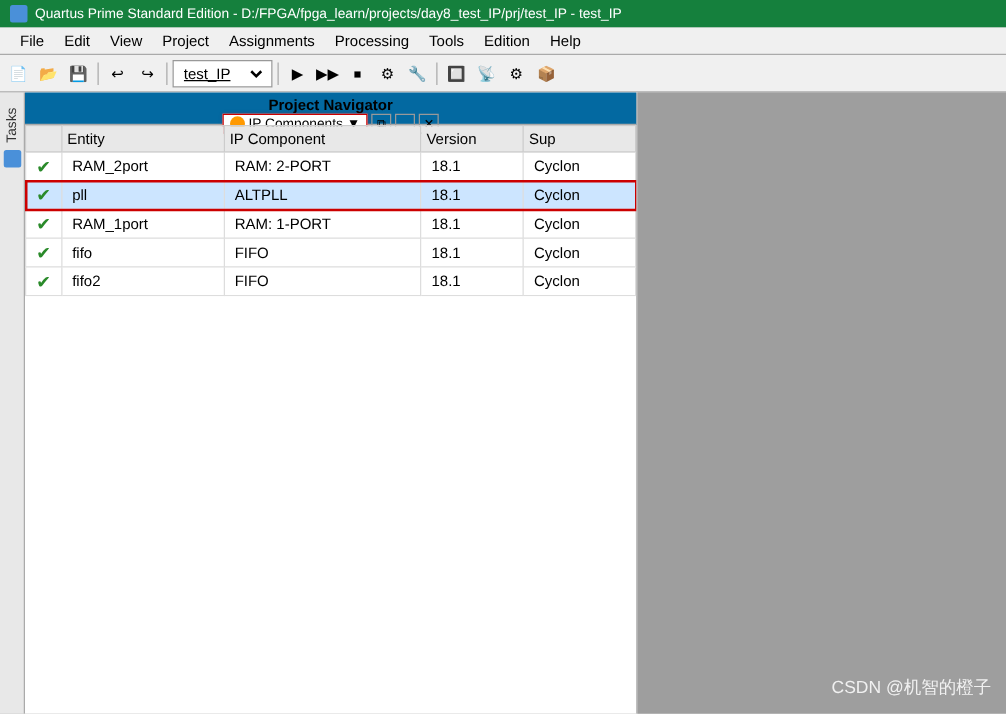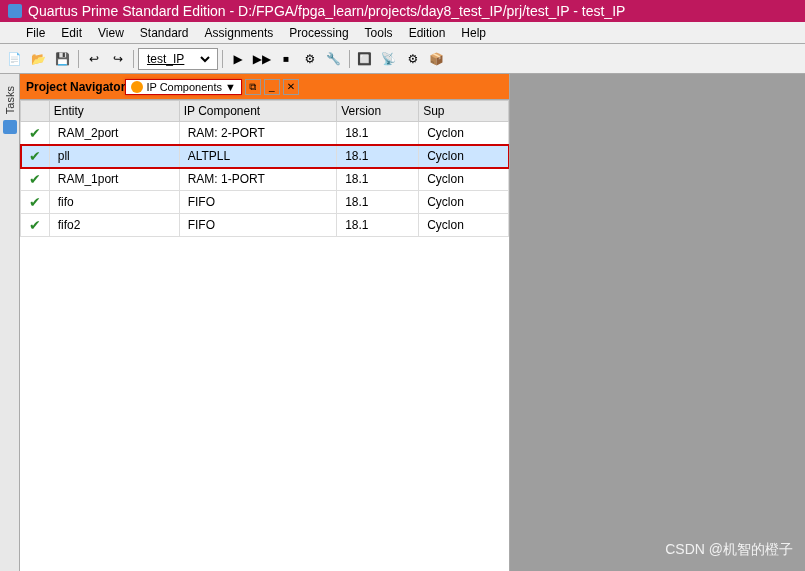--- a/index.html
+++ b/index.html
@@ -7,43 +7,43 @@
       font-family: 'Segoe UI', Arial, sans-serif;
       font-size: 12px;
       background: #c0c0c0;
       width: 805px;
       height: 571px;
       overflow: hidden;
     }
 
     
     #title-bar {
-      background: #be185d;
+      background: #15803d;
       color: white;
       padding: 4px 8px;
-      font-size: 14px;
+      font-size: 11px;
       display: flex;
       align-items: center;
       gap: 6px;
       height: 22px;
     }
     #title-bar .app-icon {
       width: 14px;
       height: 14px;
       background: #4a90d9;
       border-radius: 2px;
       display: inline-block;
       flex-shrink: 0;
     }
 
     
     #menu-bar {
       background: #f0f0f0;
       border-bottom: 1px solid #aaa;
-      padding: 2px 18px;
+      padding: 2px 8px;
       display: flex;
       align-items: center;
       height: 22px;
     }
     .menu-item {
       padding: 2px 8px;
       cursor: pointer;
       font-size: 12px;
       color: #000;
     }
@@ -133,24 +133,26 @@
       background: white;
       border-right: 1px solid #aaa;
       display: flex;
       flex-direction: column;
     }
 
     
     #panel-header {
       display: flex;
       align-items: center;
+      justify-content: space-between;
       padding: 3px 6px;
-      background: #f97316;
+      background: #0369a1;
       border-bottom: 1px solid #aaa;
       height: 26px;
+      flex-direction: column;
     }
     #panel-header-left {
       font-size: 12px;
       font-weight: bold;
       color: #000;
     }
     #panel-header-right {
       display: flex;
       align-items: center;
       gap: 3px;
@@ -236,21 +238,21 @@
 
 <div id="title-bar">
   <span class="app-icon"></span>
   <span>Quartus Prime Standard Edition - D:/FPGA/fpga_learn/projects/day8_test_IP/prj/test_IP - test_IP</span>
 </div>
 
 <div id="menu-bar">
   <span class="menu-item">File</span>
   <span class="menu-item">Edit</span>
   <span class="menu-item">View</span>
-  <span class="menu-item">Standard</span>
+  <span class="menu-item">Project</span>
   <span class="menu-item">Assignments</span>
   <span class="menu-item">Processing</span>
   <span class="menu-item">Tools</span>
   <span class="menu-item">Edition</span>
   <span class="menu-item">Help</span>
 </div>
 
 <div id="toolbar">
   <button class="toolbar-btn" title="New">📄</button>
   <button class="toolbar-btn" title="Open">📂</button>

